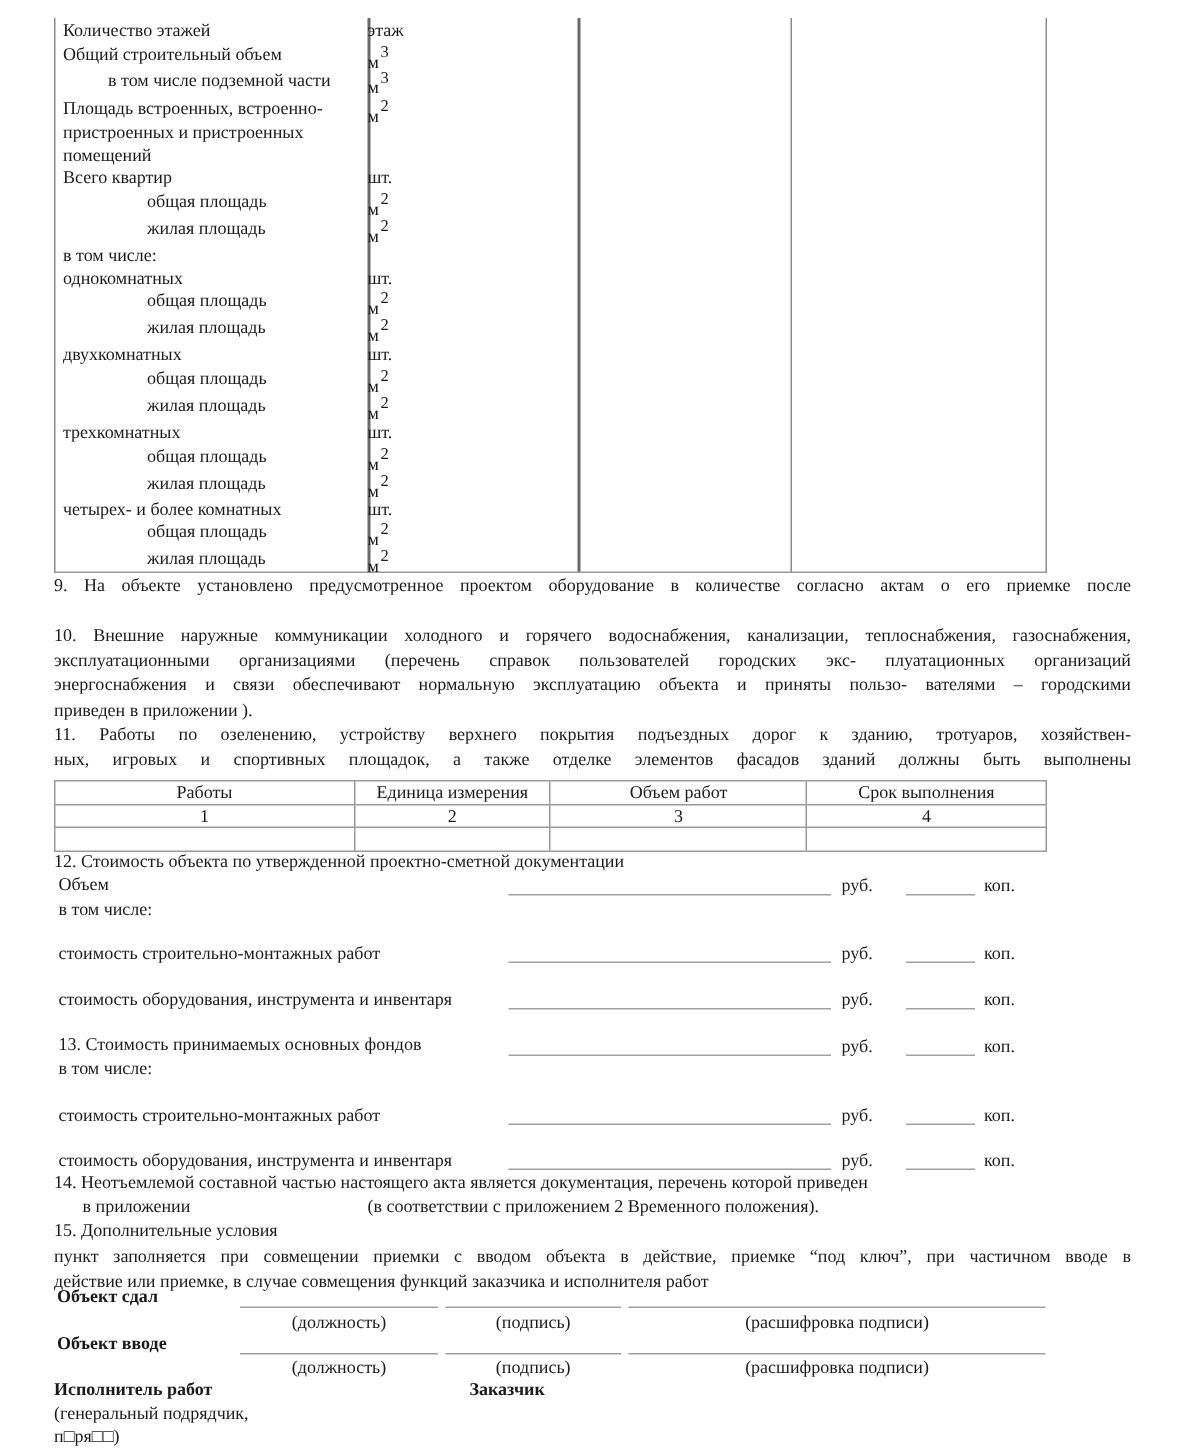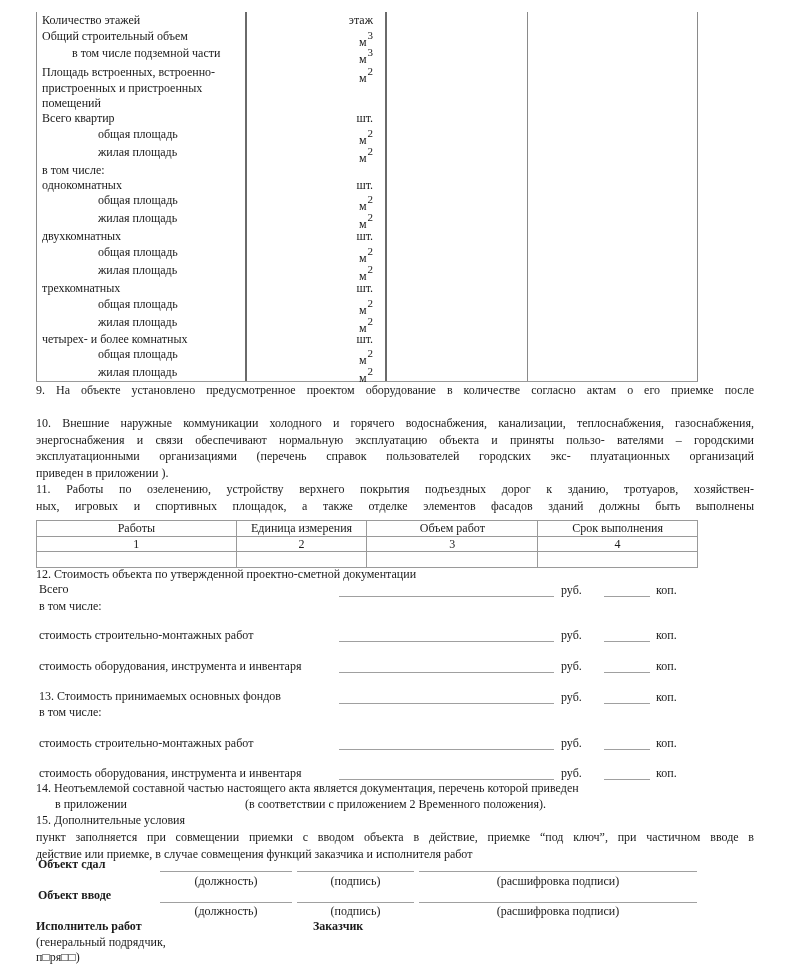--- a/index.html
+++ b/index.html
@@ -3,21 +3,21 @@
 <meta charset="utf-8">
 <style>
   html, body { margin: 0; padding: 0; background: #ffffff; }
   body { width: 792px; height: 968px; position: relative; overflow: hidden;
          font-family: "Liberation Serif", "DejaVu Serif", serif; font-size: 12px; color: #1a1a1a; line-height: 1; }
   .abs { position: absolute; white-space: nowrap; }
   
   .vline { position: absolute; width: 1px; background: #8a8a8a; }
   .vline.dark { background: #6a6a6a; width: 1.5px; }
   .hline { position: absolute; height: 1px; background: #9a9a9a; }
-  .unit { position: absolute; width: 128px; text-align: right; left: 245px; white-space: nowrap; }
+  .unit { position: absolute; width: 128px; text-align: left; left: 245px; white-space: nowrap; }
   .unit sup { font-size: 11px; vertical-align: 4px; margin-left: 1px; }
   .unit .m { display: inline-block; transform: translateY(3px); }
   .para { position: absolute; left: 36px; width: 718px; line-height: 16.5px; text-align: justify; }
   .para .line { display: block; text-align: justify; text-align-last: justify; height: 16.5px; white-space: nowrap; overflow: hidden;}
   .para .line.last { text-align-last: left; }
   .ulink { position: absolute; height: 1px; background: #a0a0a0; }
   .bold { font-weight: bold; }
   
   .wt { position: absolute; left: 36px; top: 520px; width: 662px; border-collapse: collapse; font-size: 12px; }
   .wt td { border: 1px solid #9a9a9a; height: 14.5px; padding: 0; text-align: center; }
@@ -76,22 +76,22 @@
       <div class="abs" style="left: 98px; top: 366px;">жилая площадь</div>
       <div class="unit" style="top: 366px;"><span class="m">м</span><sup>2</sup></div>
     </div>
 </div>
 
 <div class="para" style="top:382px;">
   <span class="line">9. На объекте установлено предусмотренное проектом оборудование в количестве согласно актам о его приемке после</span>
 </div>
 <div class="para" style="top:415px;">
   <span class="line">10. Внешние наружные коммуникации холодного и горячего водоснабжения, канализации, теплоснабжения, газоснабжения,</span>
+  <span class="line">эксплуатационными организациями (перечень справок пользователей городских экс-   плуатационных организаций</span>
   <span class="line">энергоснабжения и связи обеспечивают нормальную эксплуатацию объекта и приняты пользо-   вателями – городскими</span>
-  <span class="line">эксплуатационными организациями (перечень справок пользователей городских экс-   плуатационных организаций</span>
   <span class="line last">приведен в приложении                   ).</span>
 </div>
 <div class="para" style="top:481px;">
   <span class="line">11. Работы по озеленению, устройству верхнего покрытия подъездных дорог к зданию, тротуаров, хозяйствен-</span>
   <span class="line">ных, игровых и спортивных площадок, а также отделке элементов фасадов зданий должны быть выполнены</span>
 </div>
 
 <table class="wt">
   <colgroup>
       <col style="width:200px">
@@ -115,21 +115,21 @@
   <tr>
     <td></td>
     <td></td>
     <td></td>
     <td></td>
   </tr>
 </tbody>
   </table>
 
 <div class="abs" style="left:36px; top:568px;">12. Стоимость объекта по утвержденной проектно-сметной документации</div>
-<div class="abs" style="left:39px; top:583px;">Всего</div>
+<div class="abs" style="left:39px; top:583px;">Объем</div>
 <div class="abs" style="left:39px; top:600px;">в том числе:</div>
 
 <div class="abs" style="left:39px; top:629px;">стоимость строительно-монтажных работ</div>
 <div class="abs" style="left:39px; top:660px;">стоимость оборудования, инструмента и инвентаря</div>
 
 <div class="abs" style="left:39px; top:690px;">13. Стоимость принимаемых основных фондов</div>
 <div class="abs" style="left:39px; top:706px;">в том числе:</div>
 <div class="abs" style="left:39px; top:737px;">стоимость строительно-монтажных работ</div>
 <div class="abs" style="left:39px; top:767px;">стоимость оборудования, инструмента и инвентаря</div>
 

